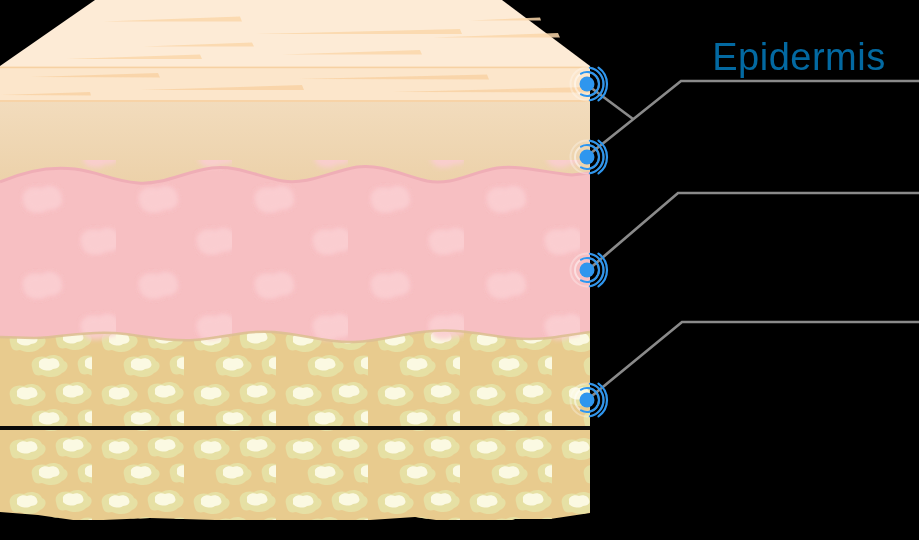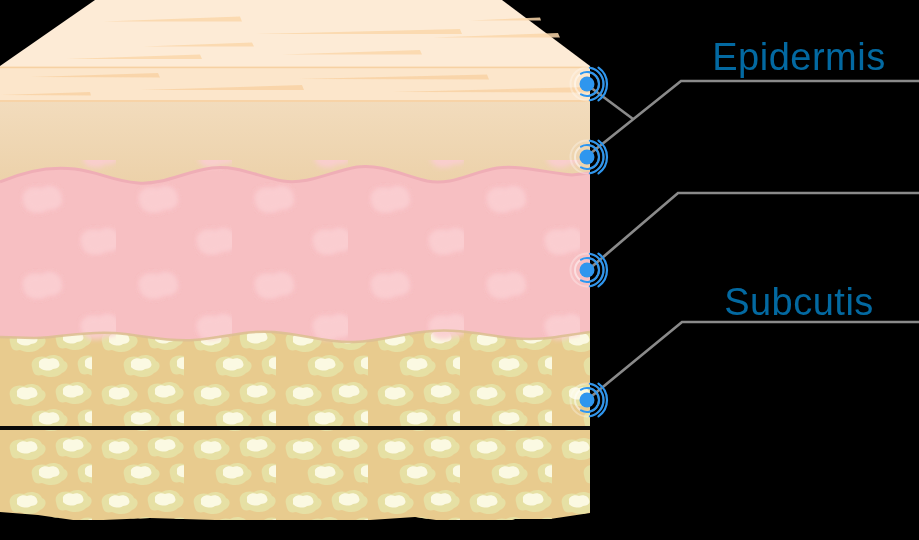--- a/index.html
+++ b/index.html
@@ -123,15 +123,14 @@
       <path d="M587,400 L682,322 L919,322" stroke="#8a8a8a"></path>
     </g>
 
     <use href="#marker" x="587" y="84"></use>
     <use href="#marker" x="587" y="157"></use>
     <use href="#marker" x="587" y="270"></use>
     <use href="#marker" x="587" y="400"></use>
   </svg>
 
   <div class="label" id="label-epidermis">Epidermis</div>
-  <div class="label" id="label-subcutis">Subcutis</div>
 
 </div>
 
 </body></html>

